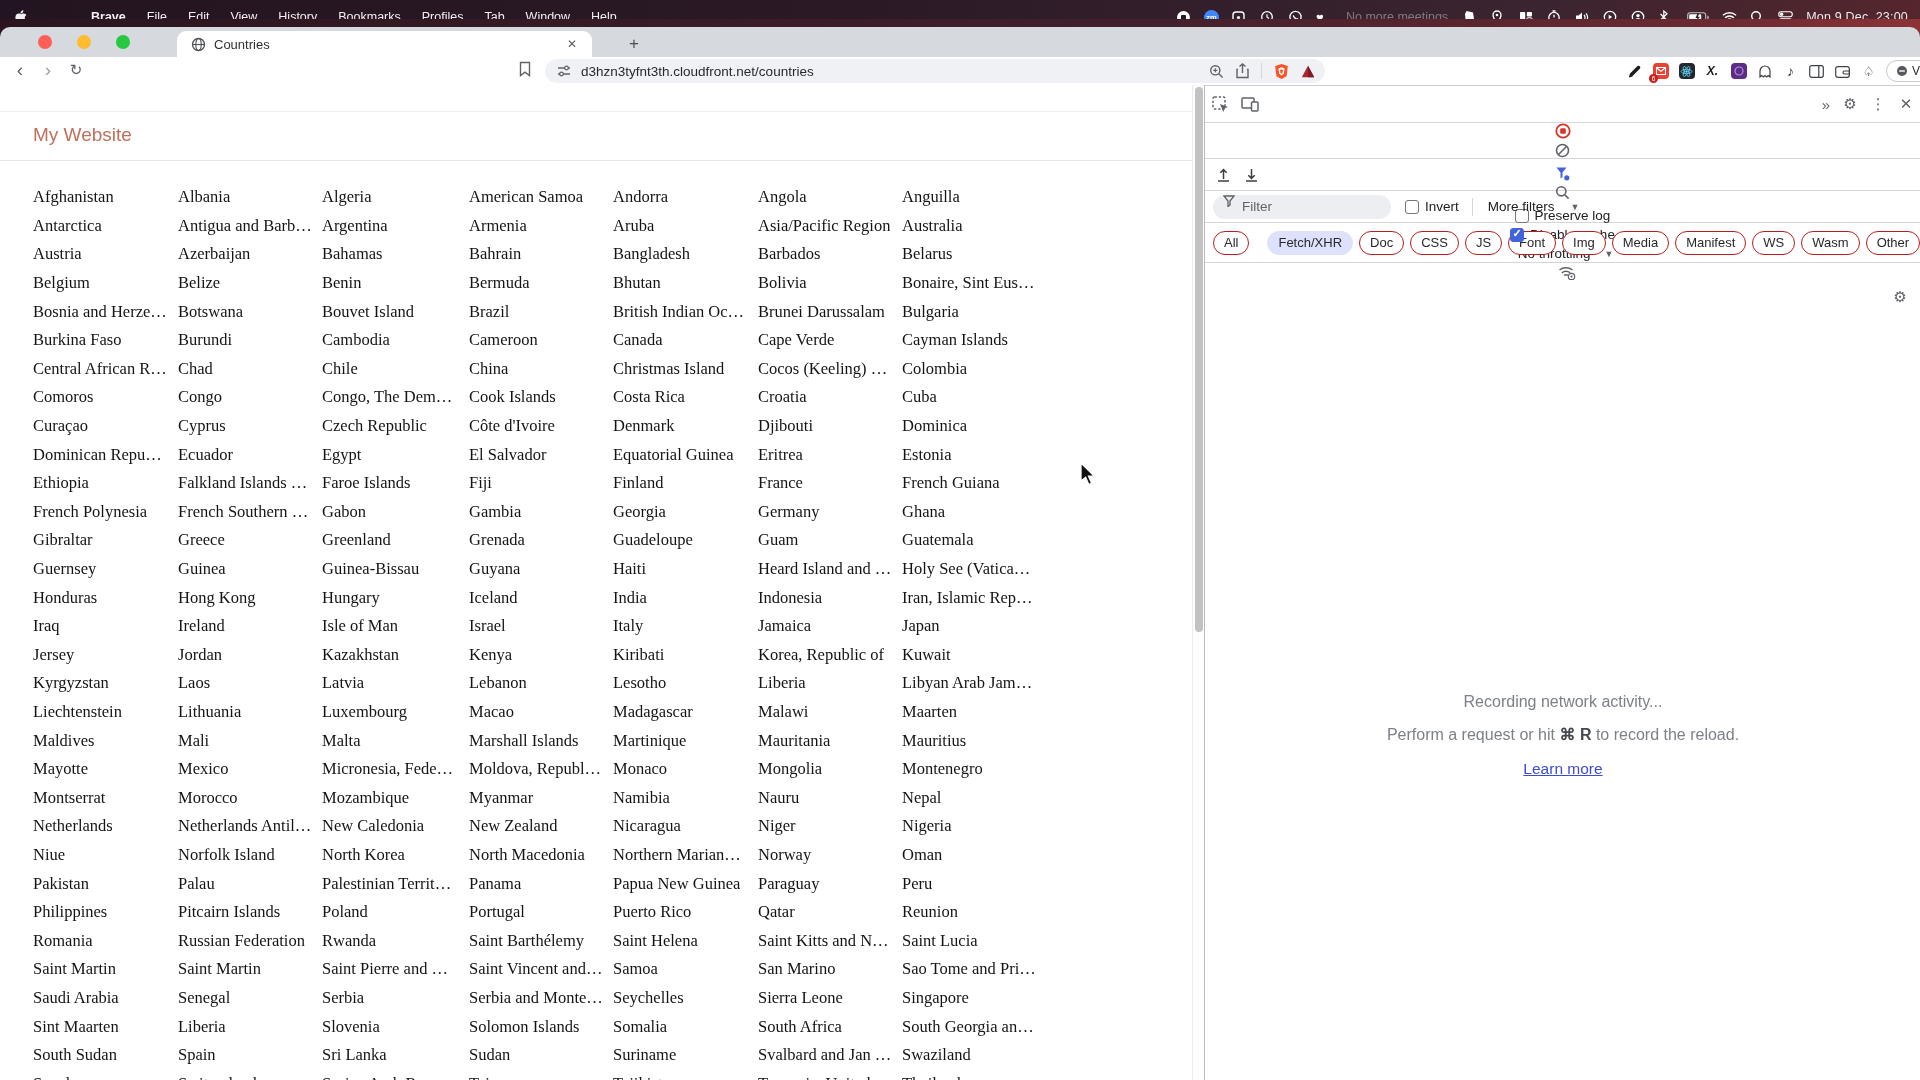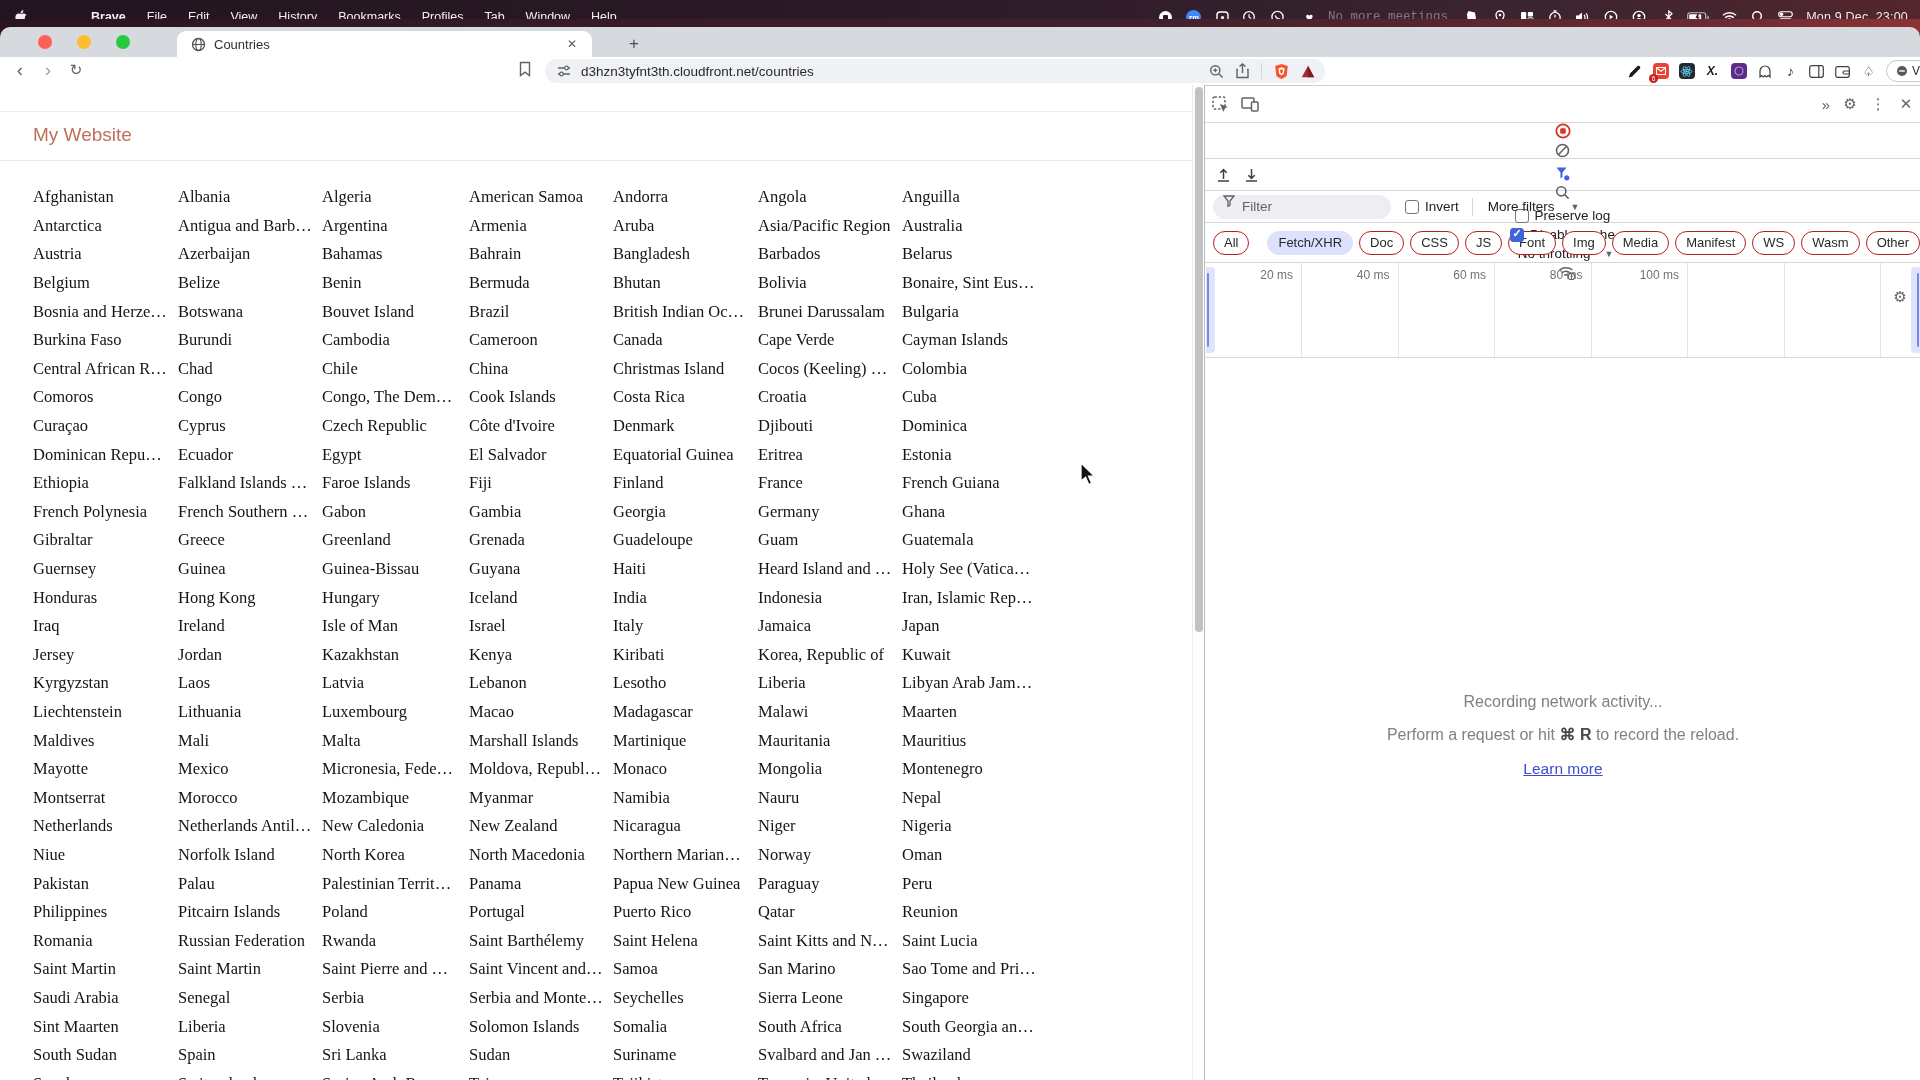--- a/index.html
+++ b/index.html
@@ -7,23 +7,23 @@
 
   
   #menubar { position:absolute; left:0; top:0; width:1920px; height:34px;
     background:linear-gradient(90deg,#221420 0%,#2b1a26 45%,#3a2430 80%,#55262c 100%);
     display:flex; align-items:center; color:#f3eef2; font-size:12.5px;gap:22px; }
   #menu-items { display:flex; gap:21px; margin-left:42px; align-items:center; }
   #menu-items .mi { cursor:default; }
   #menu-items .mi.first { font-weight:700; }
   #apple-logo { margin-left:14px; width:13px; height:15px; }
   #status-area { margin-left:auto; display:flex; align-items:center; gap:13px; margin-right:12px; color:#efe9ee; }
-  .sic { width:15px; height:15px; display:inline-flex; align-items:center; justify-content:flex-end; position:relative; }
+  .sic { width:15px; height:15px; display:inline-flex; align-items:center; justify-content:flex-start; position:relative; }
   .sic svg { display:block; }
-  #status-msg { color:rgba(255,255,255,.38); font-size:12.5px; margin:0 2px;font-family:Liberation Mono, monospace; }
+  #status-msg { color:rgba(255,255,255,.38); font-size:12.5px; margin:0 2px; }
   #menubar-clock { font-size:12.5px; letter-spacing:.2px; white-space:pre; }
   .zm-badge { width:15px; height:15px; border-radius:50%; background:#4087fc; color:#fff; font-size:7.5px; font-weight:700;
     display:flex; align-items:center; justify-content:center; }
   .cc-dot { position:absolute; right:-3px; bottom:-2px; width:5px; height:5px; border-radius:50%; background:#e8833a; }
 
   
   #wallpaper { position:absolute; left:0; top:19px; width:1920px; height:22px;
     background:linear-gradient(90deg,#2a151f,#41202b 60%,#6d2a32 90%,#8c3336 100%); }
   #window { position:absolute; left:0; top:27px; width:1920px; height:1053px; background:#d6d9dd; border-radius:10px 10px 0 0; }
 
@@ -735,42 +735,20 @@
           <span class="chip">JS</span>
           <span class="chip">Font</span>
           <span class="chip">Img</span>
           <span class="chip">Media</span>
           <span class="chip">Manifest</span>
           <span class="chip">WS</span>
           <span class="chip">Wasm</span>
           <span class="chip">Other</span>
         </div>
 
-      <div id="dt-overview">
-        <div id="ticks">
-            <div class="tick-line" style="left: 96px;"></div>
-            <div class="tick-label" style="right: 627px;">20 ms</div>
-            <div class="tick-line" style="left: 192.5px;"></div>
-            <div class="tick-label" style="right: 530.5px;">40 ms</div>
-            <div class="tick-line" style="left: 289px;"></div>
-            <div class="tick-label" style="right: 434px;">60 ms</div>
-            <div class="tick-line" style="left: 385.5px;"></div>
-            <div class="tick-label" style="right: 337.5px;">80 ms</div>
-            <div class="tick-line" style="left: 482px;"></div>
-            <div class="tick-label" style="right: 241px;">100 ms</div>
-            <div class="tick-line" style="left: 578.5px;"></div>
-            <div class="tick-line" style="left: 675px;"></div>
-          </div>
-        <div class="ov-bracket" id="ov-left">
-            <span class="bar"></span>
-          </div>
-        <div class="ov-bracket" id="ov-right">
-            <span class="bar"></span>
-          </div>
-      </div>
 
       <div id="dt-message">
         <div id="msg-line1">Recording network activity...</div>
         <div id="msg-line2"><span>Perform a request or hit </span><span class="keys">⌘ R</span><span> to record the reload.</span></div>
         <a id="learn-more" href="#">Learn more</a>
       </div>
 
     </div>
   </div>
 </div>

